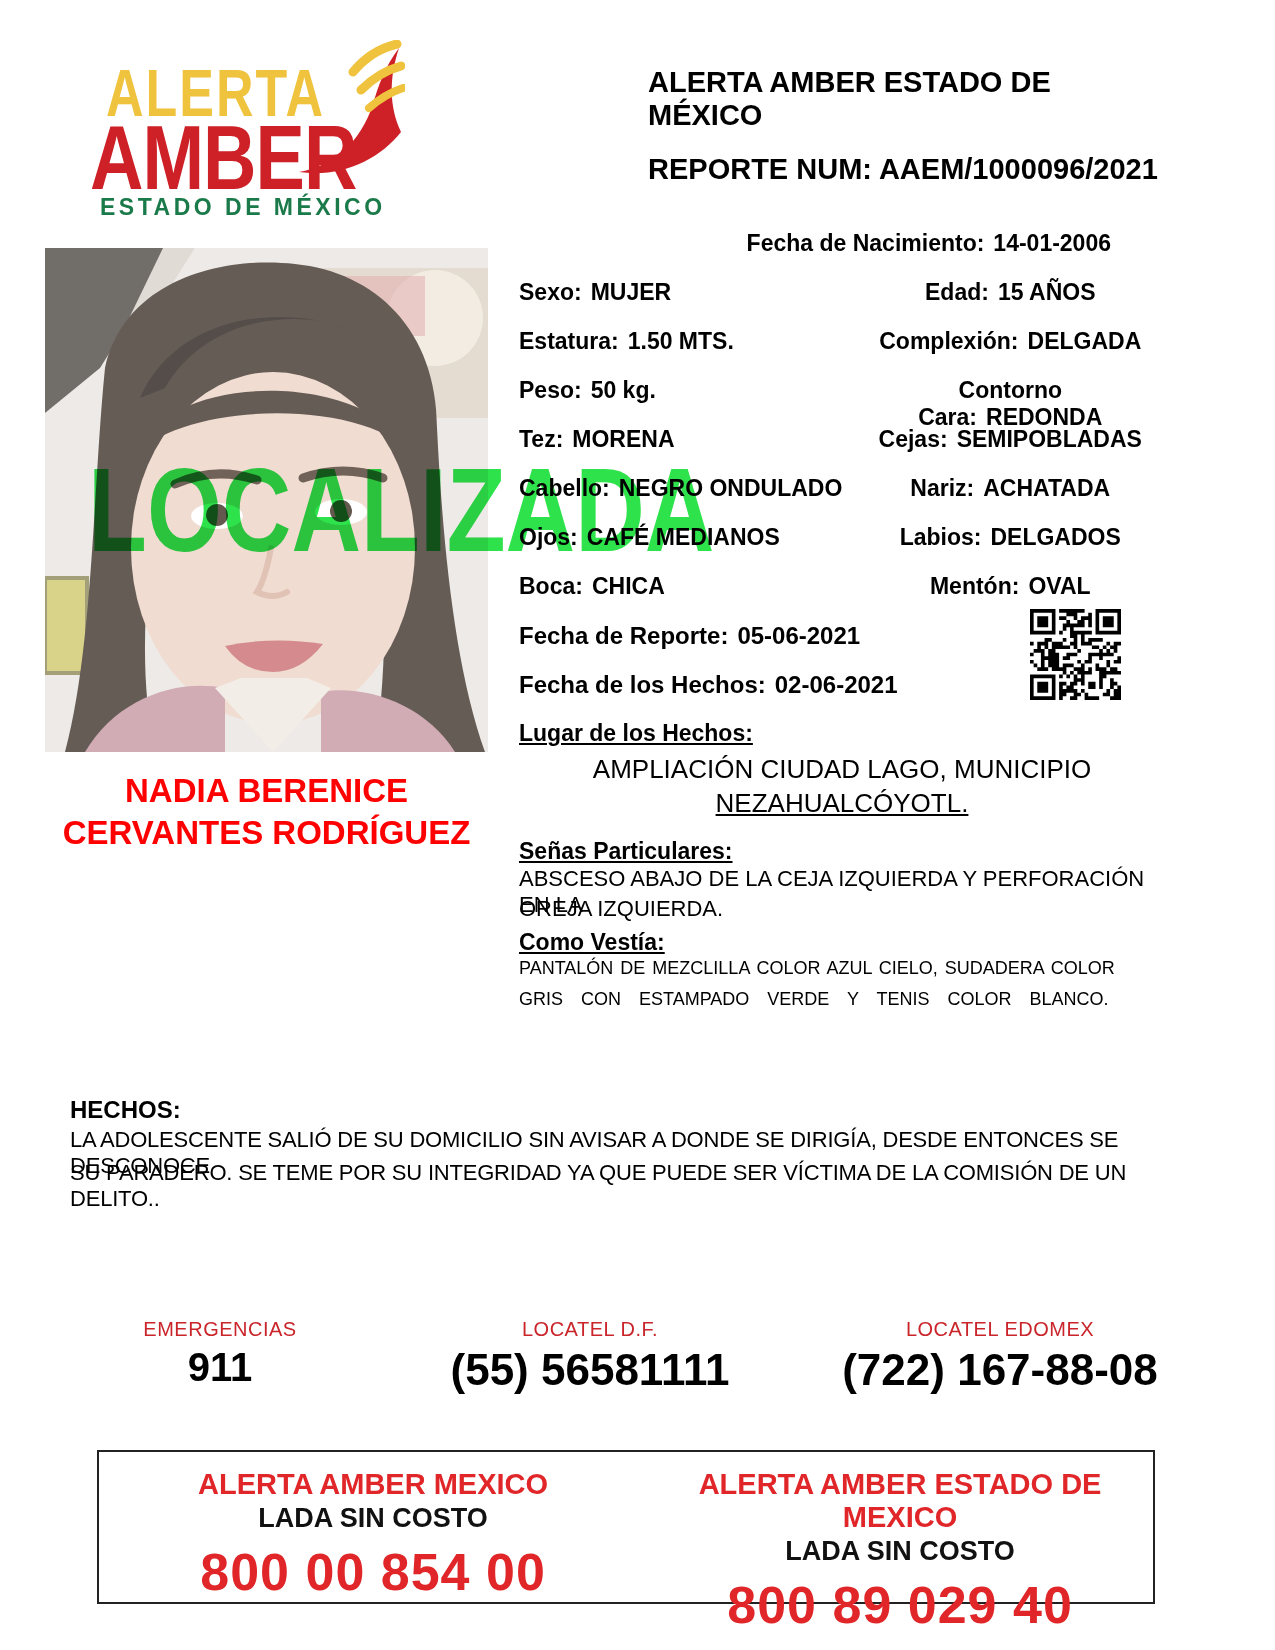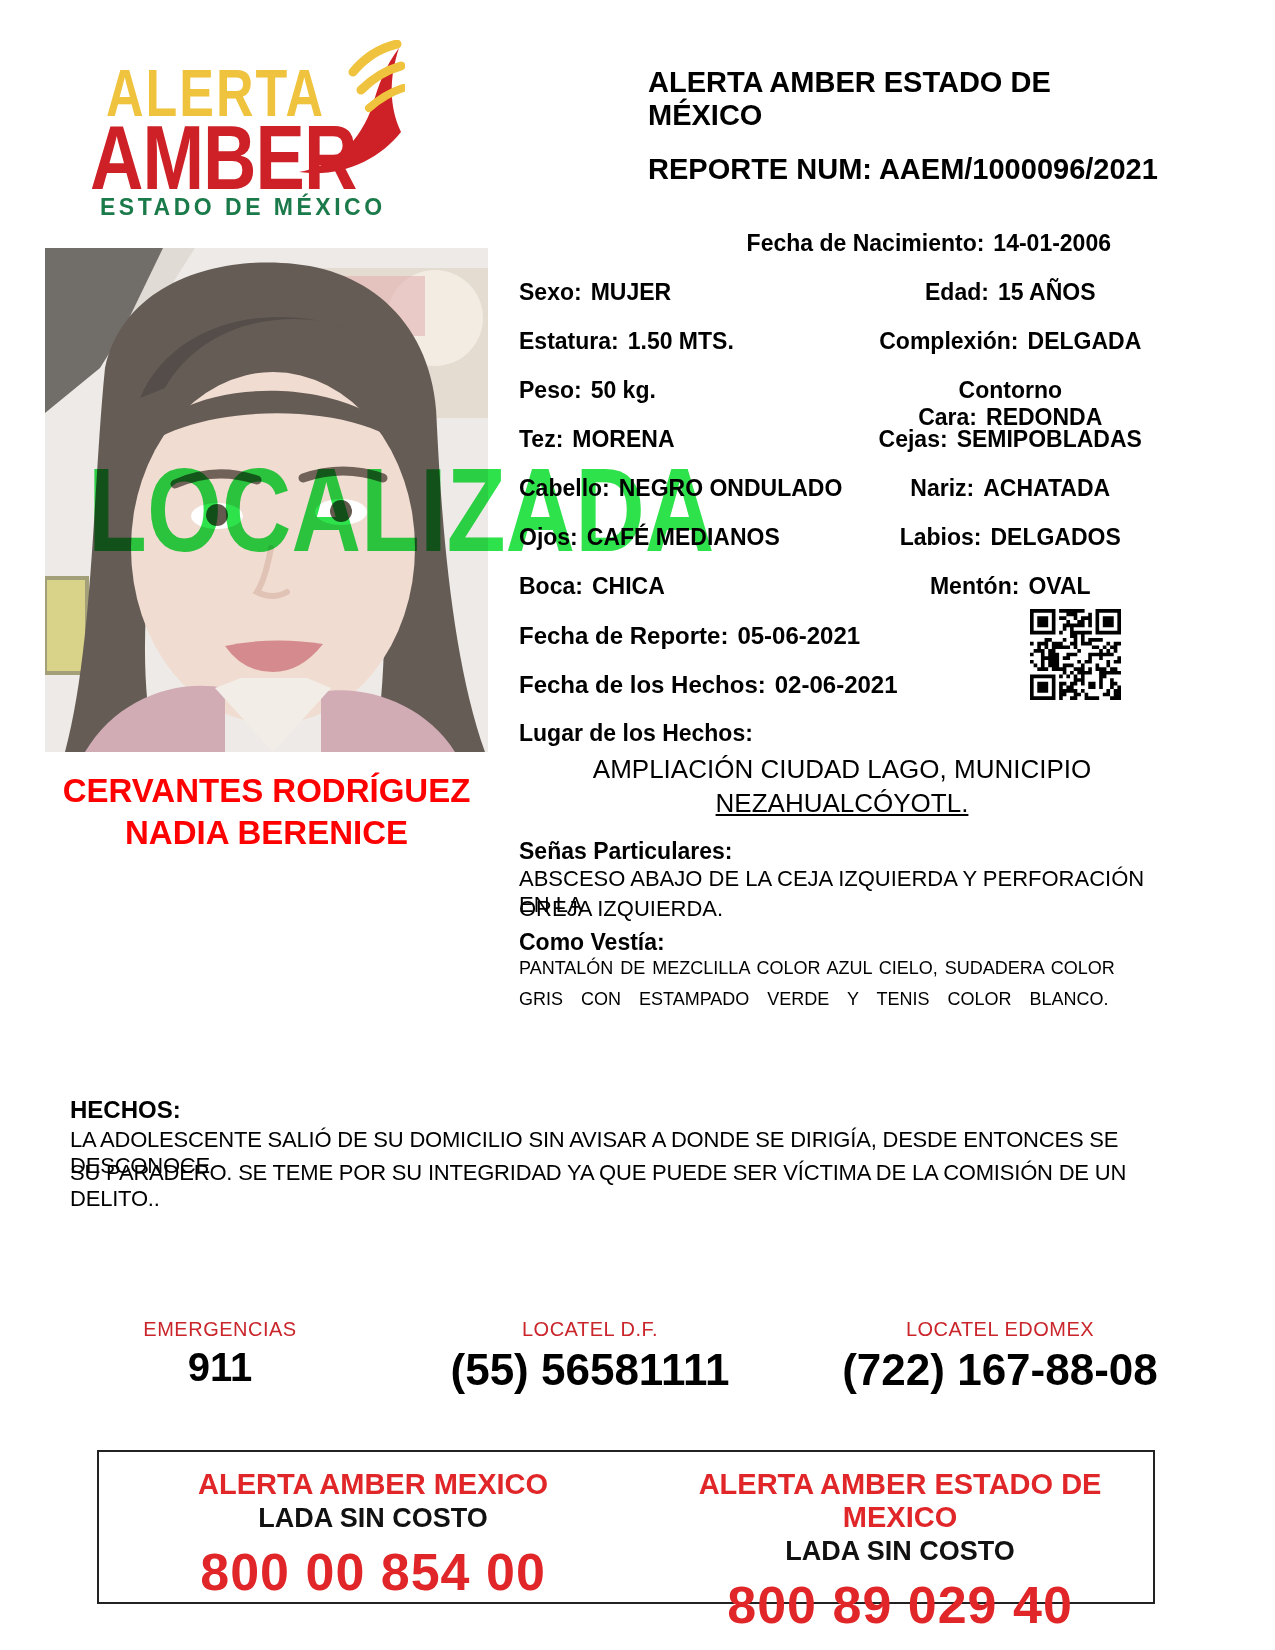--- a/index.html
+++ b/index.html
@@ -35,21 +35,21 @@
     color:#ff0000;font-size:33px;font-weight:bold;line-height:42px;
   }
   
   .details{position:absolute;left:519px;top:230px;width:638px;}
   .d-birth{height:49px;font-size:23px;font-weight:bold;text-align:right;padding-right:46px;box-sizing:border-box;}
   .d-row{height:49px;display:flex;font-size:23px;font-weight:bold;}
   .d-left{flex:0 0 54%;}
   .d-right{flex:1;text-align:center;}
   .d-val{margin-left:9px;}
   .d-single{height:49px;font-size:24px;font-weight:bold;}
-  .d-label-line{height:34px;font-size:23px;font-weight:bold;}
+  .d-label-line{height:34px;font-size:23px;font-weight:bold;text-decoration:underline;}
   .loc-line{font-size:26px;font-weight:normal;padding-left:8px;height:34px;text-align:center;}
   .loc-line.last{height:50px;text-decoration:underline;}
   .marks-line{font-size:22px;font-weight:normal;height:30px;}
   .marks-line.last{height:33px;}
   .cloth-line{font-size:18px;font-weight:normal;height:31px;word-spacing:2px;}
   .cloth-line.just{word-spacing:13px;}
   .senas-label{height:28px;}
   .vest-label{height:29px;}
   
   .qr{position:absolute;left:1030px;top:609px;width:91px;height:91px;}
@@ -137,22 +137,22 @@
       <path d="M180,398 Q228,388 278,396 Q256,424 228,424 Q198,424 180,398 Z" fill="#c96a6e"></path>
 
       <path d="M40,504 C70,452 130,430 180,440 L180,504 Z" fill="#c495a0"></path>
       <path d="M410,504 C380,456 320,436 276,444 L276,504 Z" fill="#c495a0"></path>
       <polygon points="170,440 228,504 286,440 262,430 196,430" fill="#efe9e0"></polygon>
       <rect width="443" height="504" fill="#ffffff" opacity="0.22"></rect>
     </svg>
   </div>
 
   <div class="name">
+    <div>NADIA BERENICE</div>
     <div>CERVANTES RODRÍGUEZ</div>
-    <div>NADIA BERENICE</div>
   </div>
 
   <div class="details">
     <div class="d-birth">
       <span>Fecha de Nacimiento:</span><span class="d-val">14-01-2006</span>
     </div>
 
     <div class="d-row">
       <span class="d-left"><span>Sexo:</span><span class="d-val">MUJER</span></span>
       <span class="d-right"><span>Edad:</span><span class="d-val">15 AÑOS</span></span>

